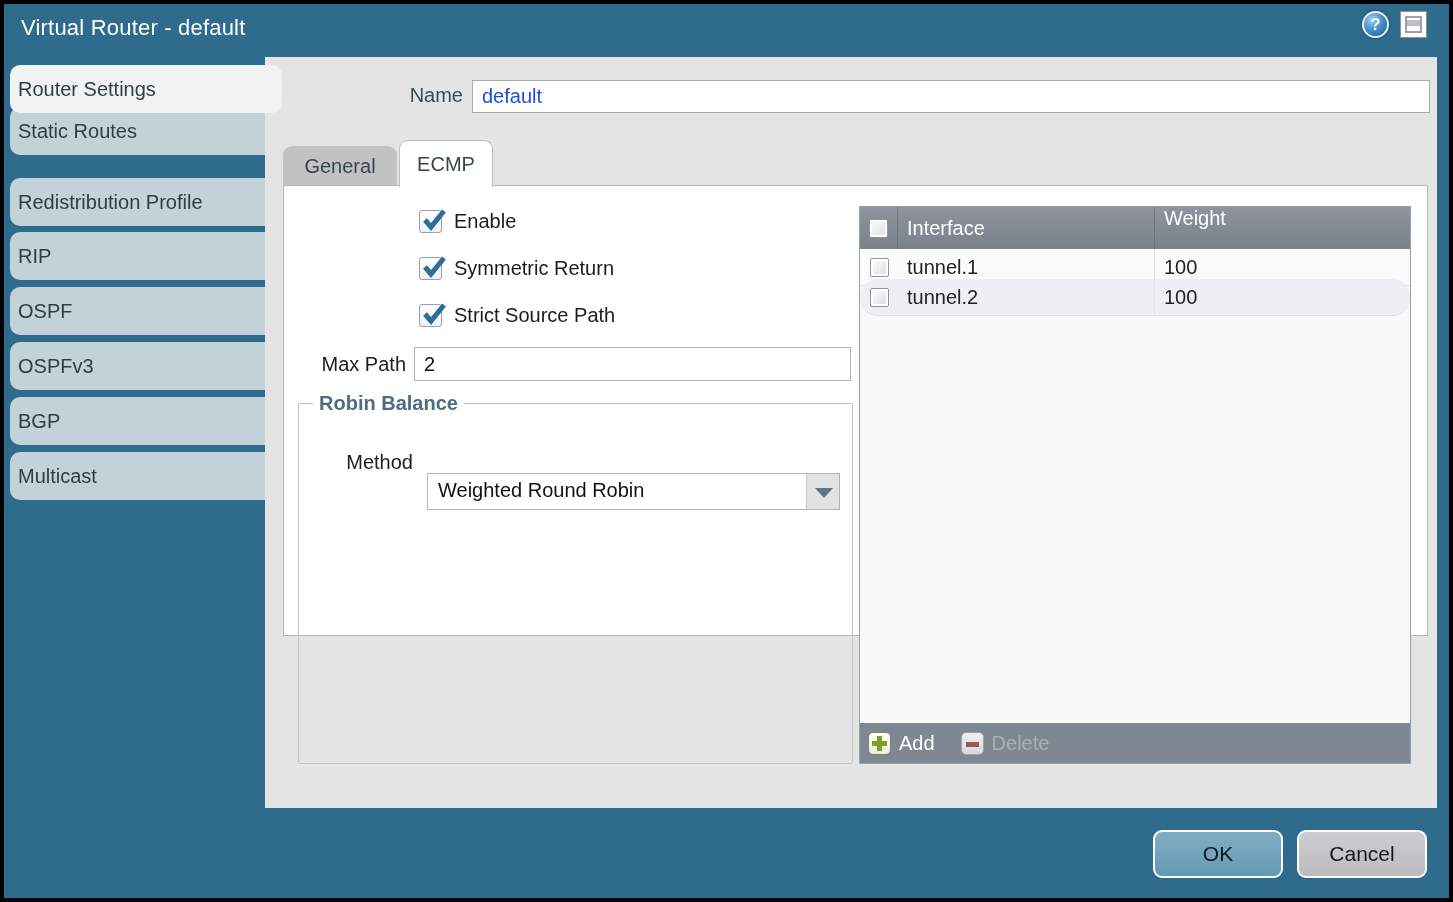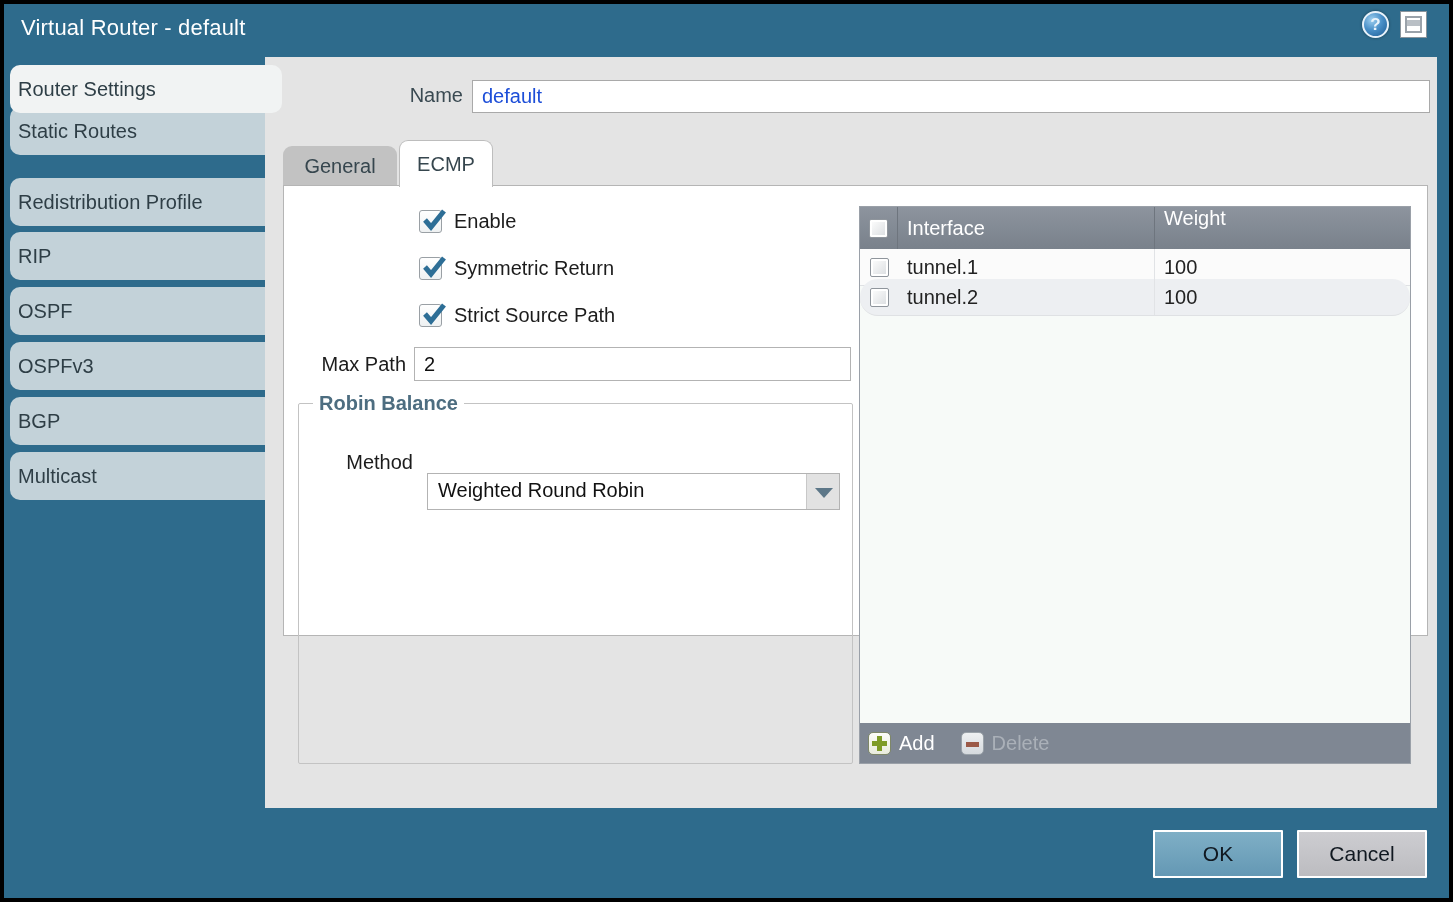--- a/index.html
+++ b/index.html
@@ -83,21 +83,21 @@
     position:relative;margin-right:8px;}
   .icon-plusbox .h{position:absolute;left:3px;top:8px;width:15px;height:5px;background:#7f9c28;}
   .icon-plusbox .v{position:absolute;left:8px;top:3px;width:5px;height:15px;background:#7f9c28;}
   .icon-minusbox{width:23px;height:23px;border-radius:5px;border:1px solid #9aa2a9;background:linear-gradient(#eef0f2,#d6dade);
     position:relative;margin-right:8px;}
   .icon-minusbox .h{position:absolute;left:4px;top:9px;width:13px;height:5px;background:#9c5a48;}
   .gf-add-label{color:#ffffff;font-size:20px;}
   .gf-del-label{color:#aab0b8;font-size:20px;}
 
   
-  .btn{position:absolute;top:826px;height:48px;width:130px;border-radius:1px;border:2px solid #fff;
+  .btn{position:absolute;top:826px;height:48px;width:130px;border-radius:9px;border:2px solid #fff;
     font-size:21px;color:#101820;display:flex;align-items:center;justify-content:center;cursor:pointer;}
   .btn-ok{left:1149px;background:linear-gradient(#7fafc6,#6498b4);}
   .btn-cancel{left:1293px;background:linear-gradient(#cdcdd1,#bcbcc0);align-items:center;}
 </style>
 </head>
 <body>
 
 <div class="canvas">
   <div class="window">
 

